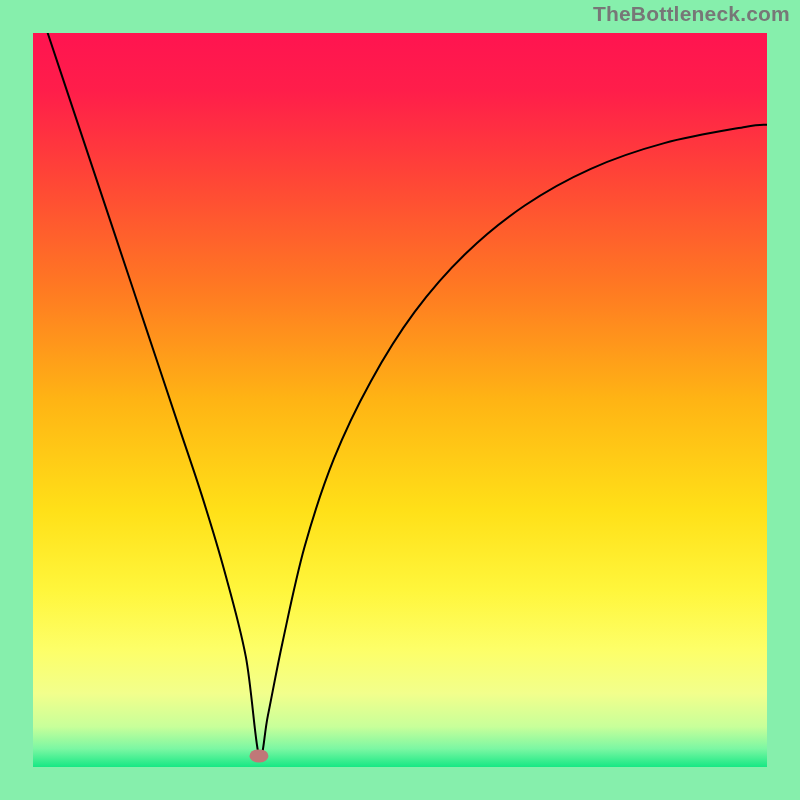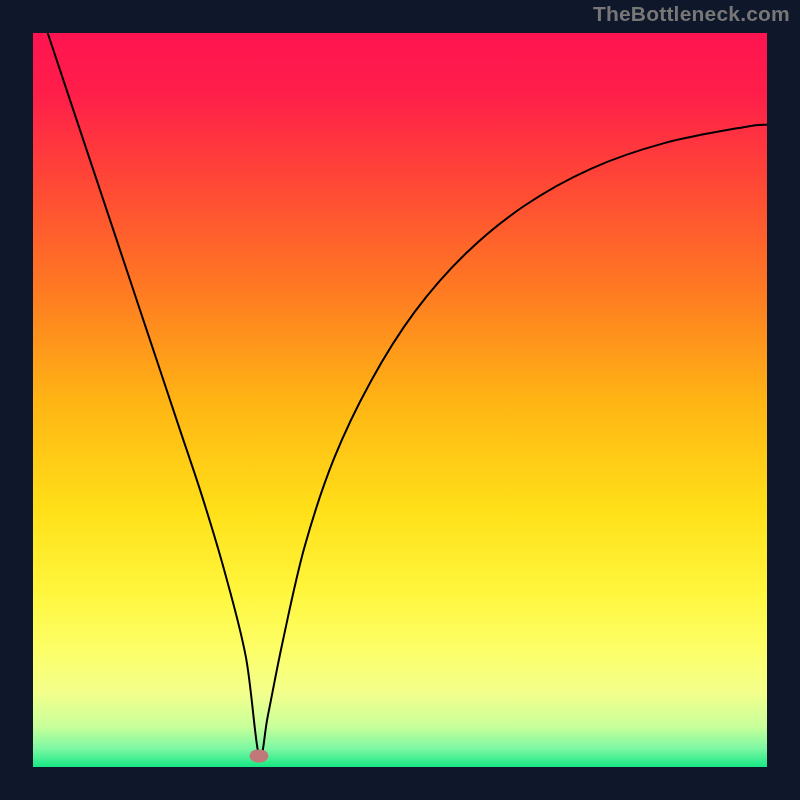--- a/index.html
+++ b/index.html
@@ -7,21 +7,21 @@
     padding: 0;
     width: 800px;
     height: 800px;
     background: #000;
     overflow: hidden;
   }
   .frame {
     position: relative;
     width: 800px;
     height: 800px;
-    background: #0f172a;
+    background: #86efac;
   }
   .watermark {
     position: absolute;
     top: 2px;
     right: 10px;
     color: #777;
     font-family: Arial, Helvetica, sans-serif;
     font-size: 21px;
     font-weight: 600;
     letter-spacing: 0.2px;

